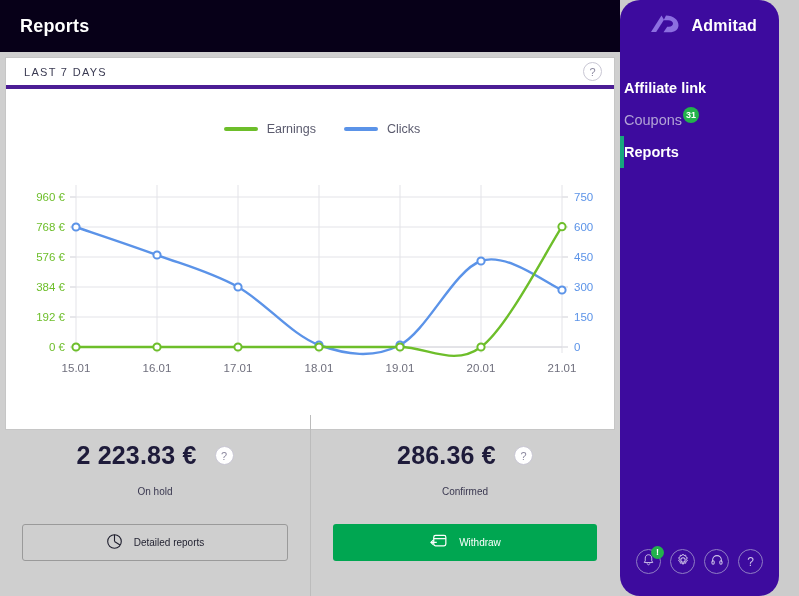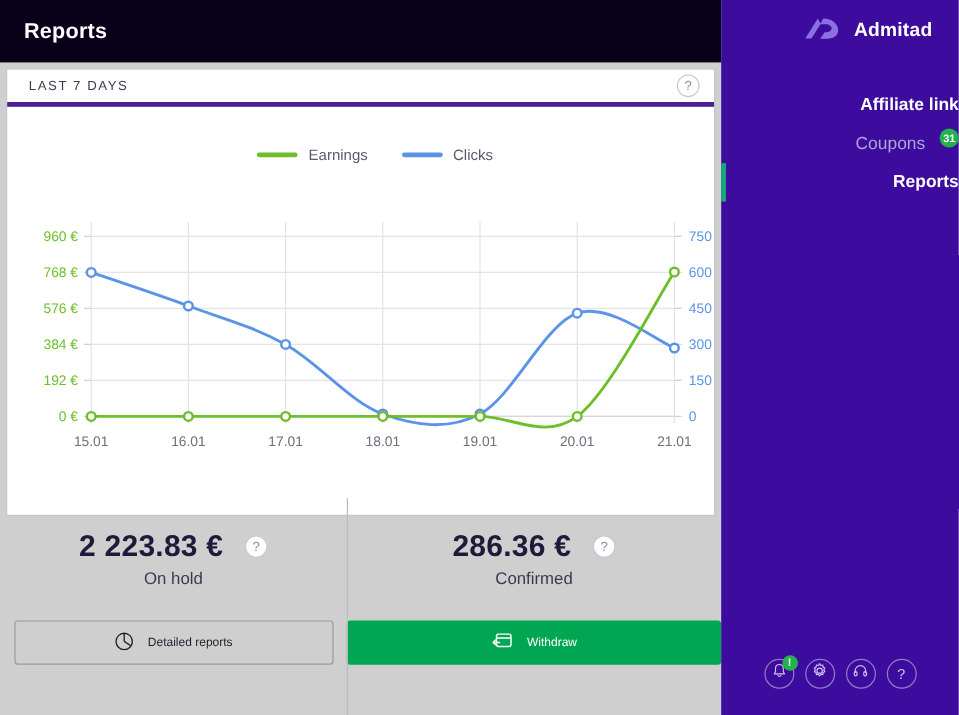--- a/index.html
+++ b/index.html
@@ -86,81 +86,81 @@
     position: relative;
   }
   .stat-col + .stat-col::before {
     content: ""; position: absolute; left: 0; top: -26px; bottom: 0;
     width: 1px; background: #bcbcbc;
   }
   .stat-amount-row { display: flex; align-items: center; gap: 18px; }
   .stat-amount {
     font-size: 25px; font-weight: bold; color: #1e1b3a; letter-spacing: .2px;
   }
-  .stat-label { font-size: 14px; color: #3a3850; margin-top: 4px; }
+  .stat-label { font-size: 10px; color: #3a3850; margin-top: 16px; }
   .stat-btn-wrap { margin-top: 27px; width: 100%; display: flex; justify-content: center; }
 
   .btn {
     height: 37px;
     display: inline-flex; align-items: center; justify-content: center;
     gap: 11px;
     font-size: 10px;
     cursor: pointer;
     user-select: none;
   }
   .btn-outline {
     width: 266px;
     border: 1px solid #9a9a9a;
     border-radius: 3px;
     background: transparent;
     color: #1f1f2e;
   }
   .btn-primary {
-    width: 312px;
+    width: 264px;
     background: #00a651;
     border: none;
     border-radius: 3px;
     color: #ffffff;
   }
 
   
   .sidebar {
-    width: 198px; height: 596px;
+    width: 159px; height: 596px;
     background: #3d0b9e;
     position: relative;
     flex: none;
+    border-radius: 20px;
   }
   .brand {
     height: 52px;
     display: flex; align-items: center; justify-content: flex-end;
     padding-right: 22px; gap: 9px;
   }
   .brand-name { color: #ffffff; font-size: 16px; font-weight: bold; letter-spacing: .2px; }
   .nav { margin-top: 20px; }
   .nav-item {
     height: 32px;
     display: flex; align-items: center;
-    padding-left: 18px;
+    padding-left: 4px;
     position: relative;
     cursor: pointer;
     font-size: 14.5px;
-    justify-content: flex-end;
   }
   .nav-item.active-bar::before {
     content: ""; position: absolute; left: 0; top: 0; bottom: 0;
     width: 4px; background: #17a77d;
   }
   .nav-label { color: #b2a4d6; }
   .nav-item.on .nav-label { color: #ffffff; font-weight: bold; }
   .badge {
     background: #23b14c; color: #ffffff;
     font-size: 9px; font-weight: bold;
     min-width: 16px; height: 16px; border-radius: 50%;
     display: inline-flex; align-items: center; justify-content: center;
-    margin-left: 12px; margin-top: -10px;
+    margin-left: 1px; margin-top: -10px;
   }
   .sidebar-footer {
     position: absolute; bottom: 22px; left: 0; width: 100%;
     display: flex; justify-content: center; gap: 9px;
   }
   .icon-btn {
     width: 25px; height: 25px; border-radius: 50%;
     border: 1px solid #8f7dc4;
     display: flex; align-items: center; justify-content: center;
     position: relative; cursor: pointer;

